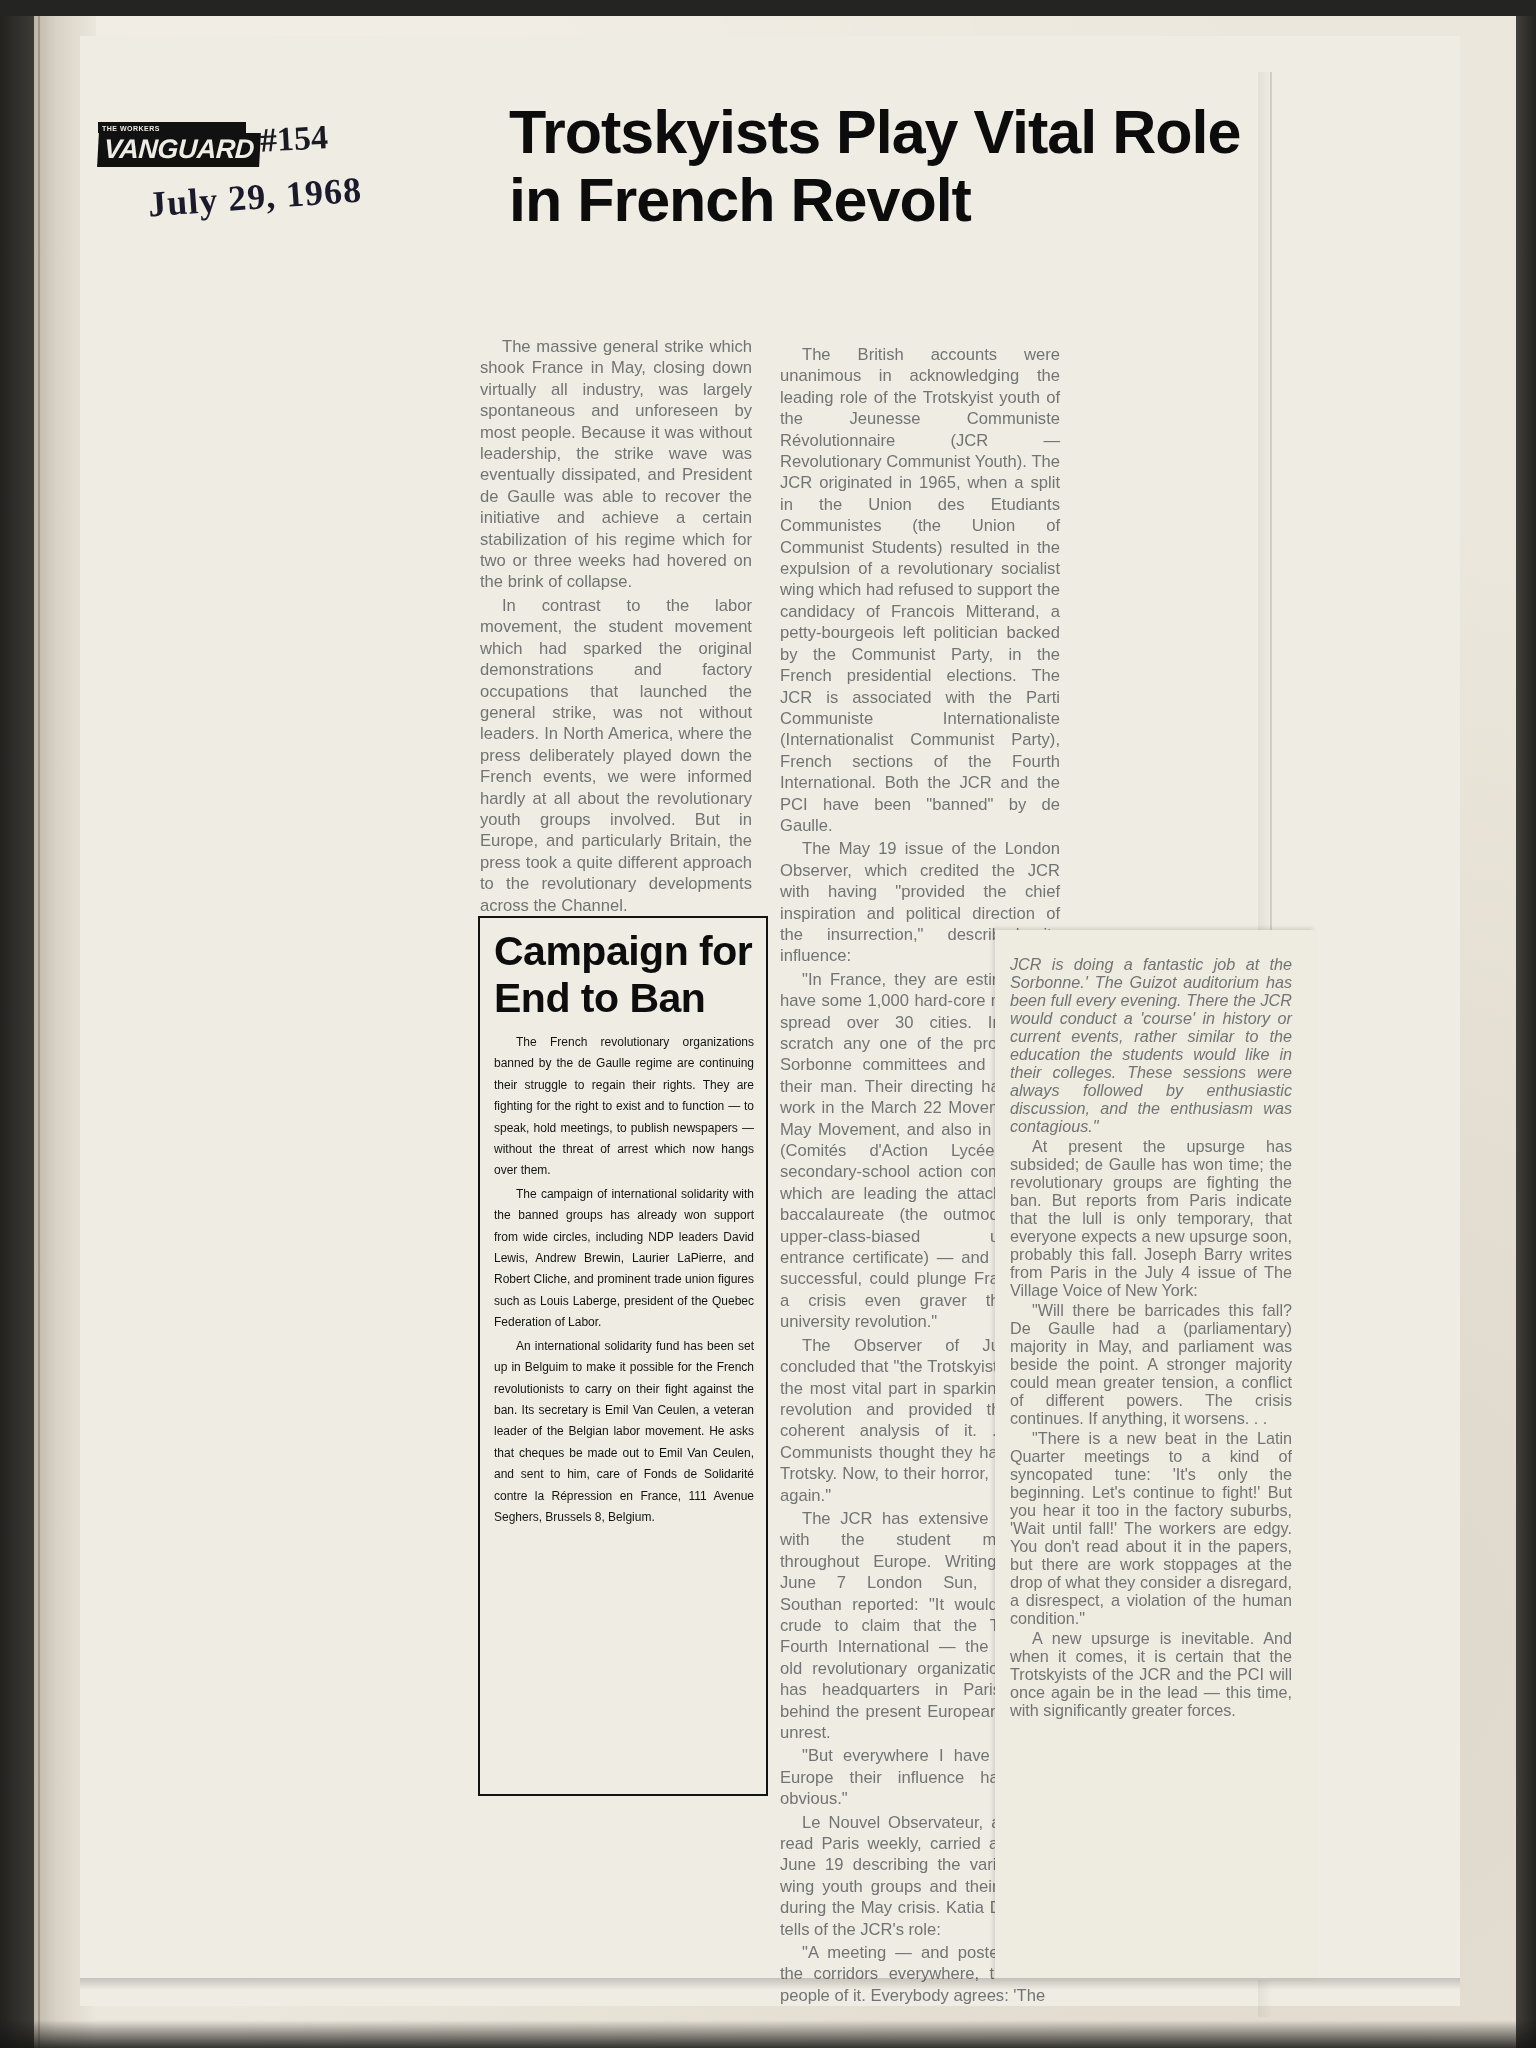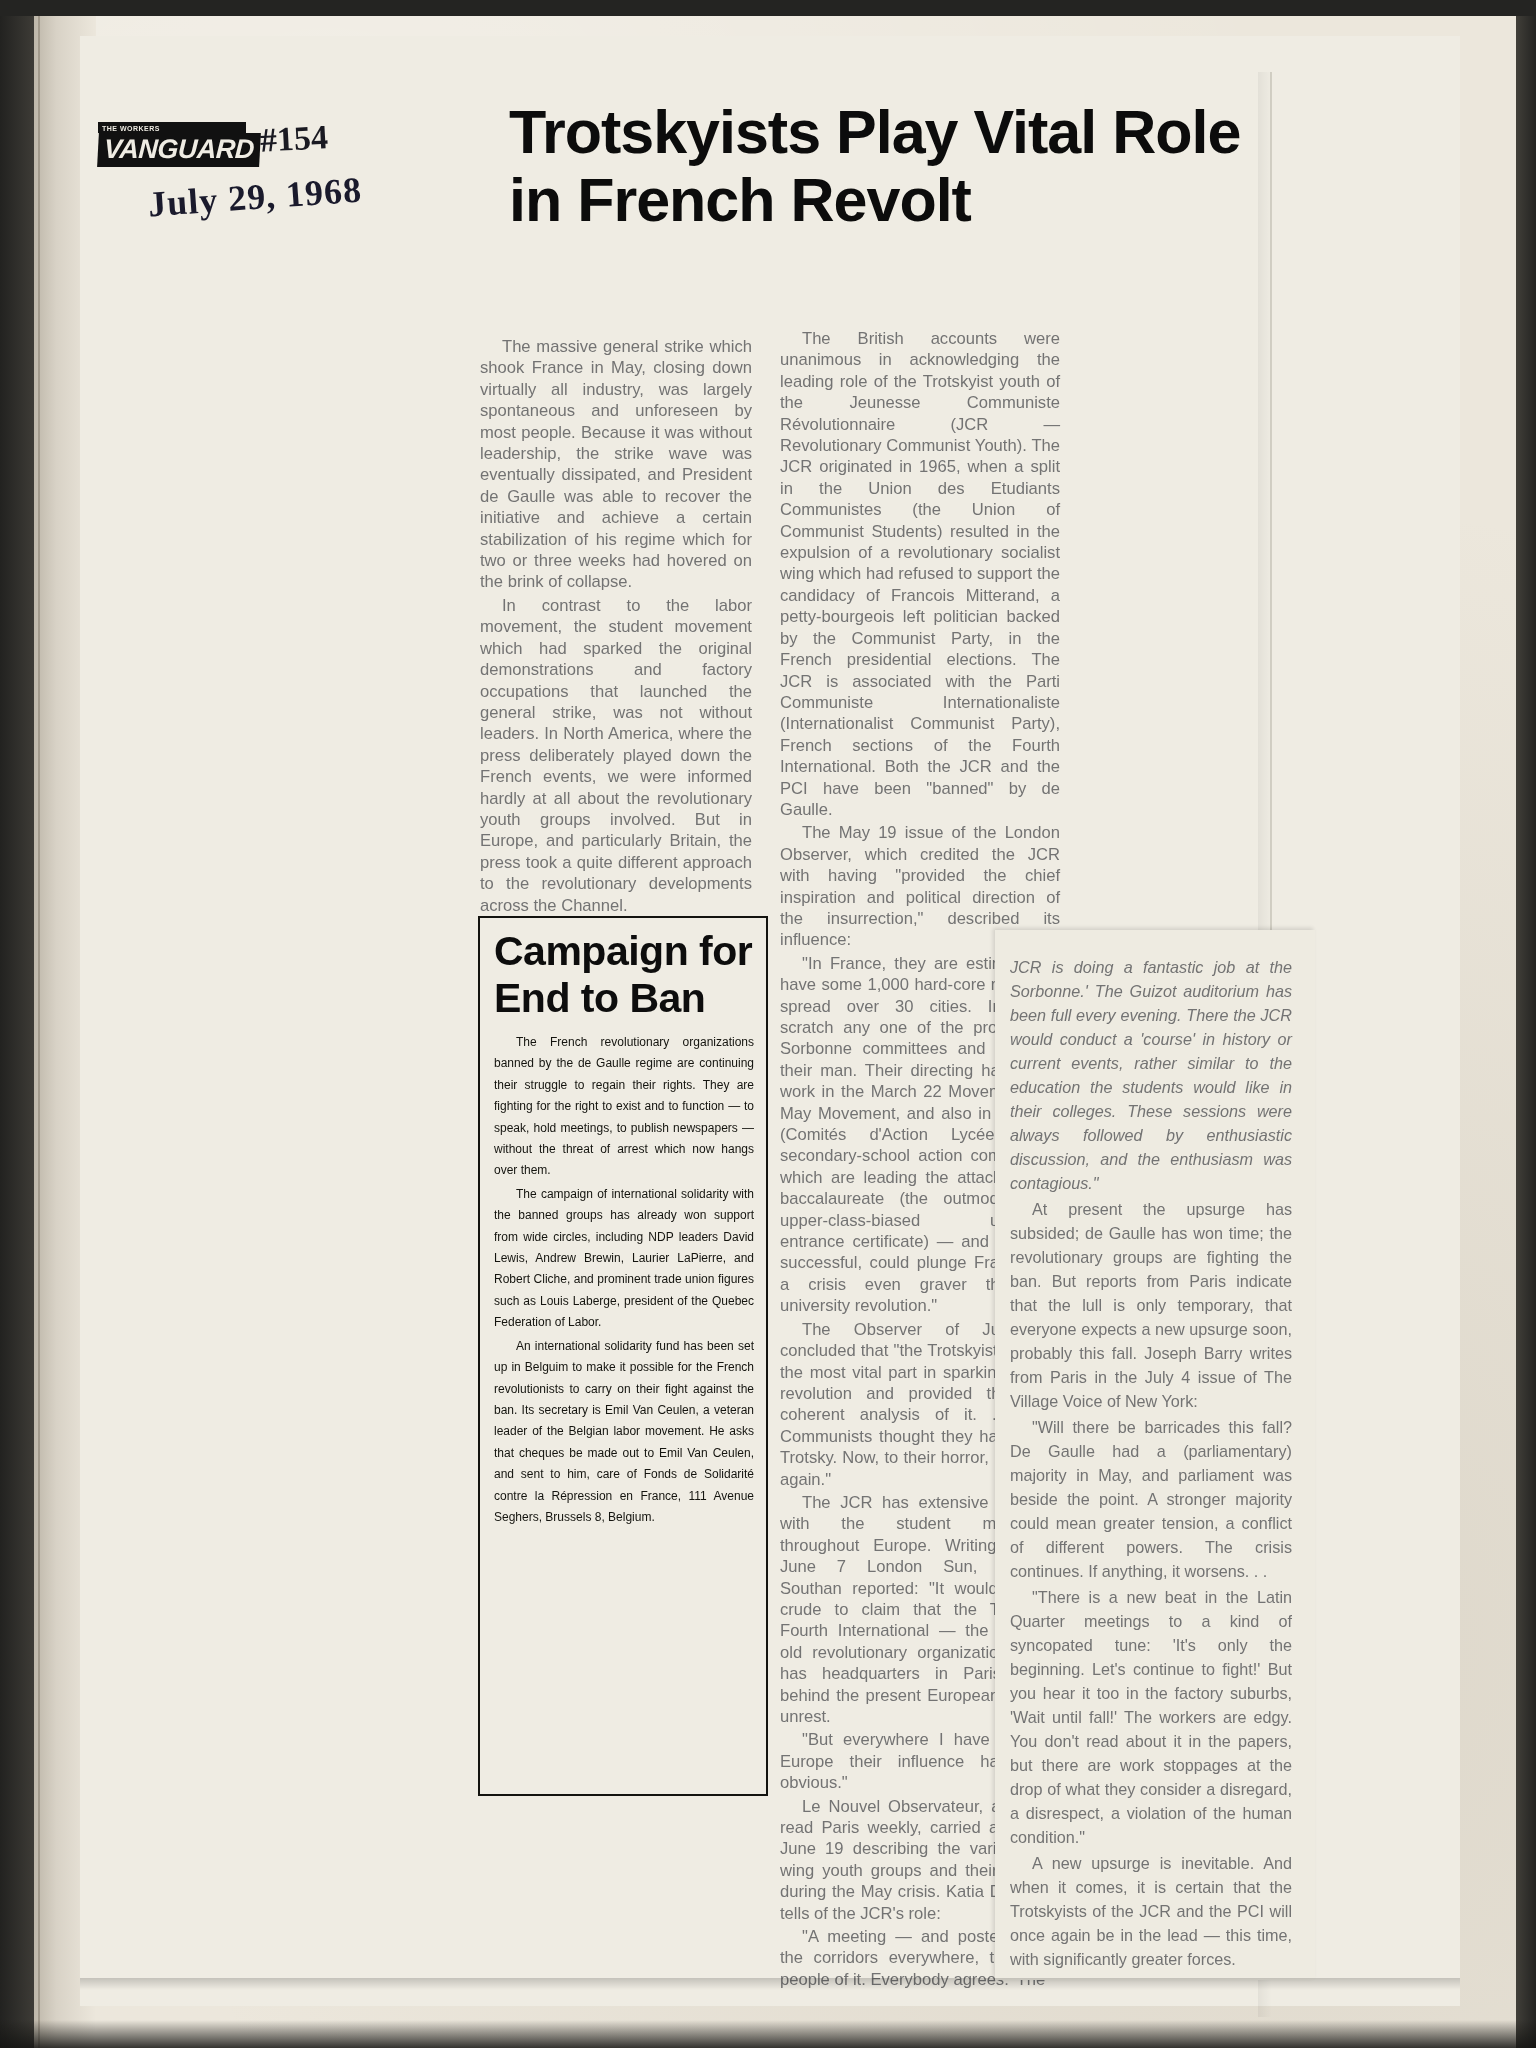--- a/index.html
+++ b/index.html
@@ -180,29 +180,29 @@
   .col p.noind { text-indent: 0; }
   .ital { font-style: italic; }
 
   #col1 {
     left: 400px;
     top: 300px;
     width: 272px;
   }
   #col2 {
     left: 700px;
-    top: 292px;
+    top: 308px;
     width: 280px;
   }
   #col3 {
     left: 1010px;
     top: 955px;
     width: 282px;
     font-size: 16.2px;
-    line-height: 24px;
+    line-height: 18px;
   }
 
   
   #subbox {
     position: absolute;
     left: 398px;
     top: 880px;
     width: 290px;
     height: 880px;
     border: 2px solid #13130f;

